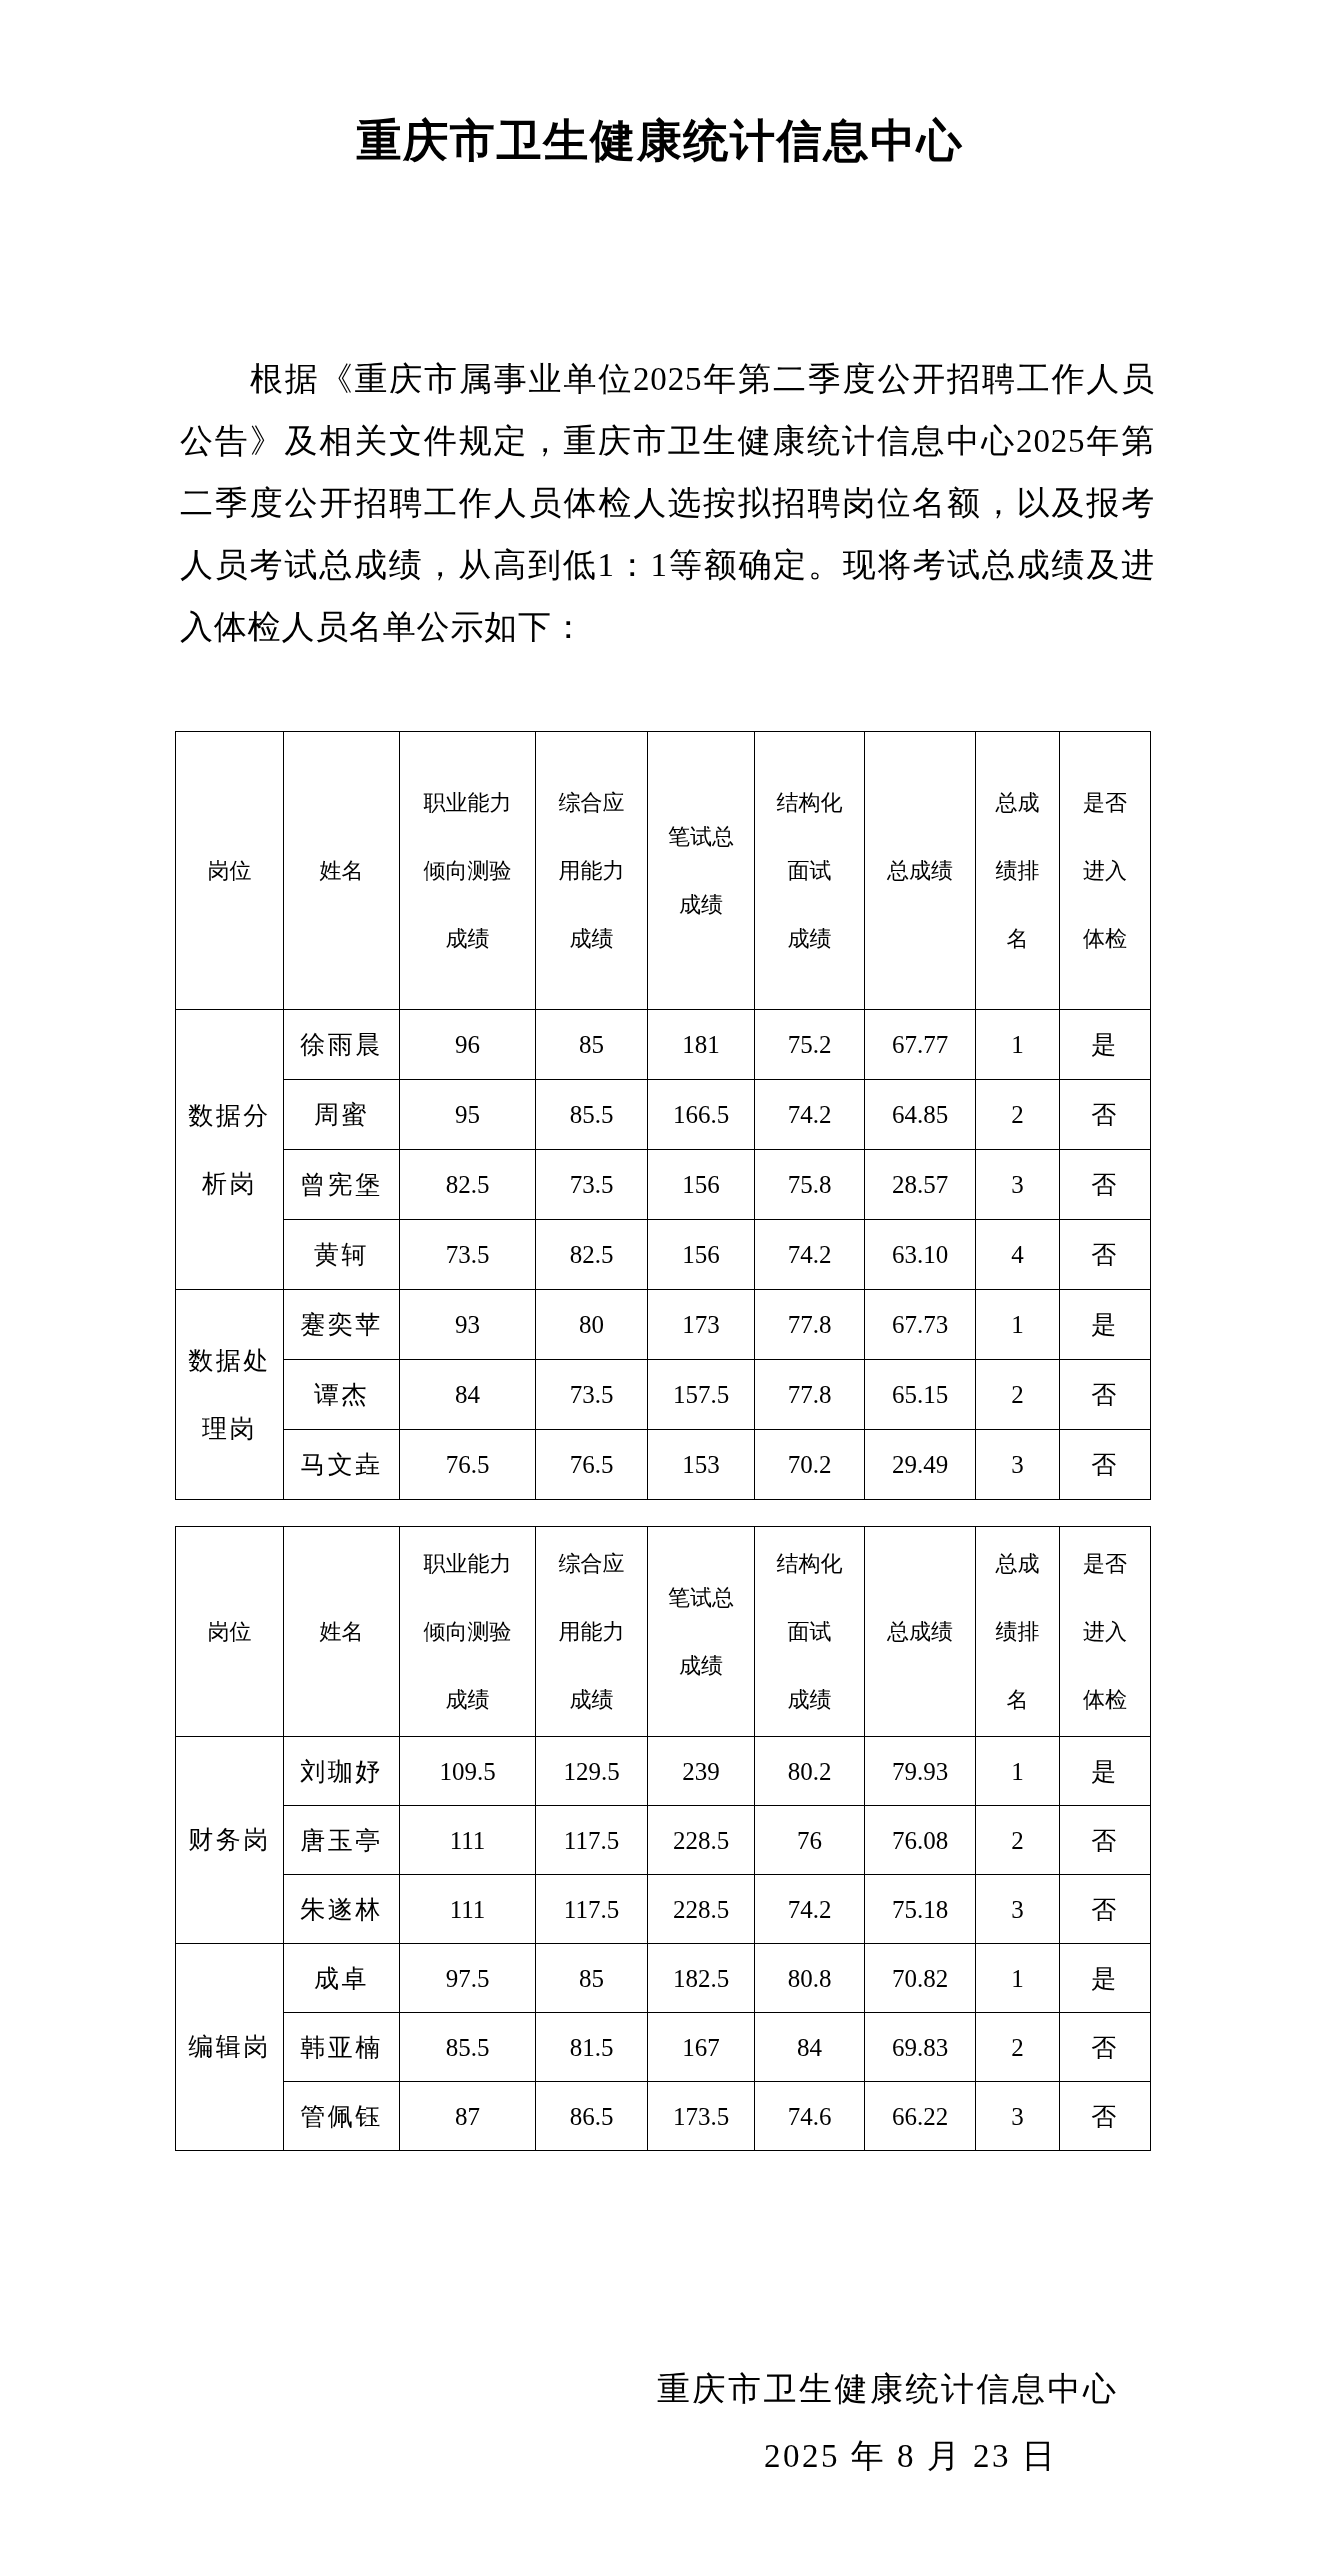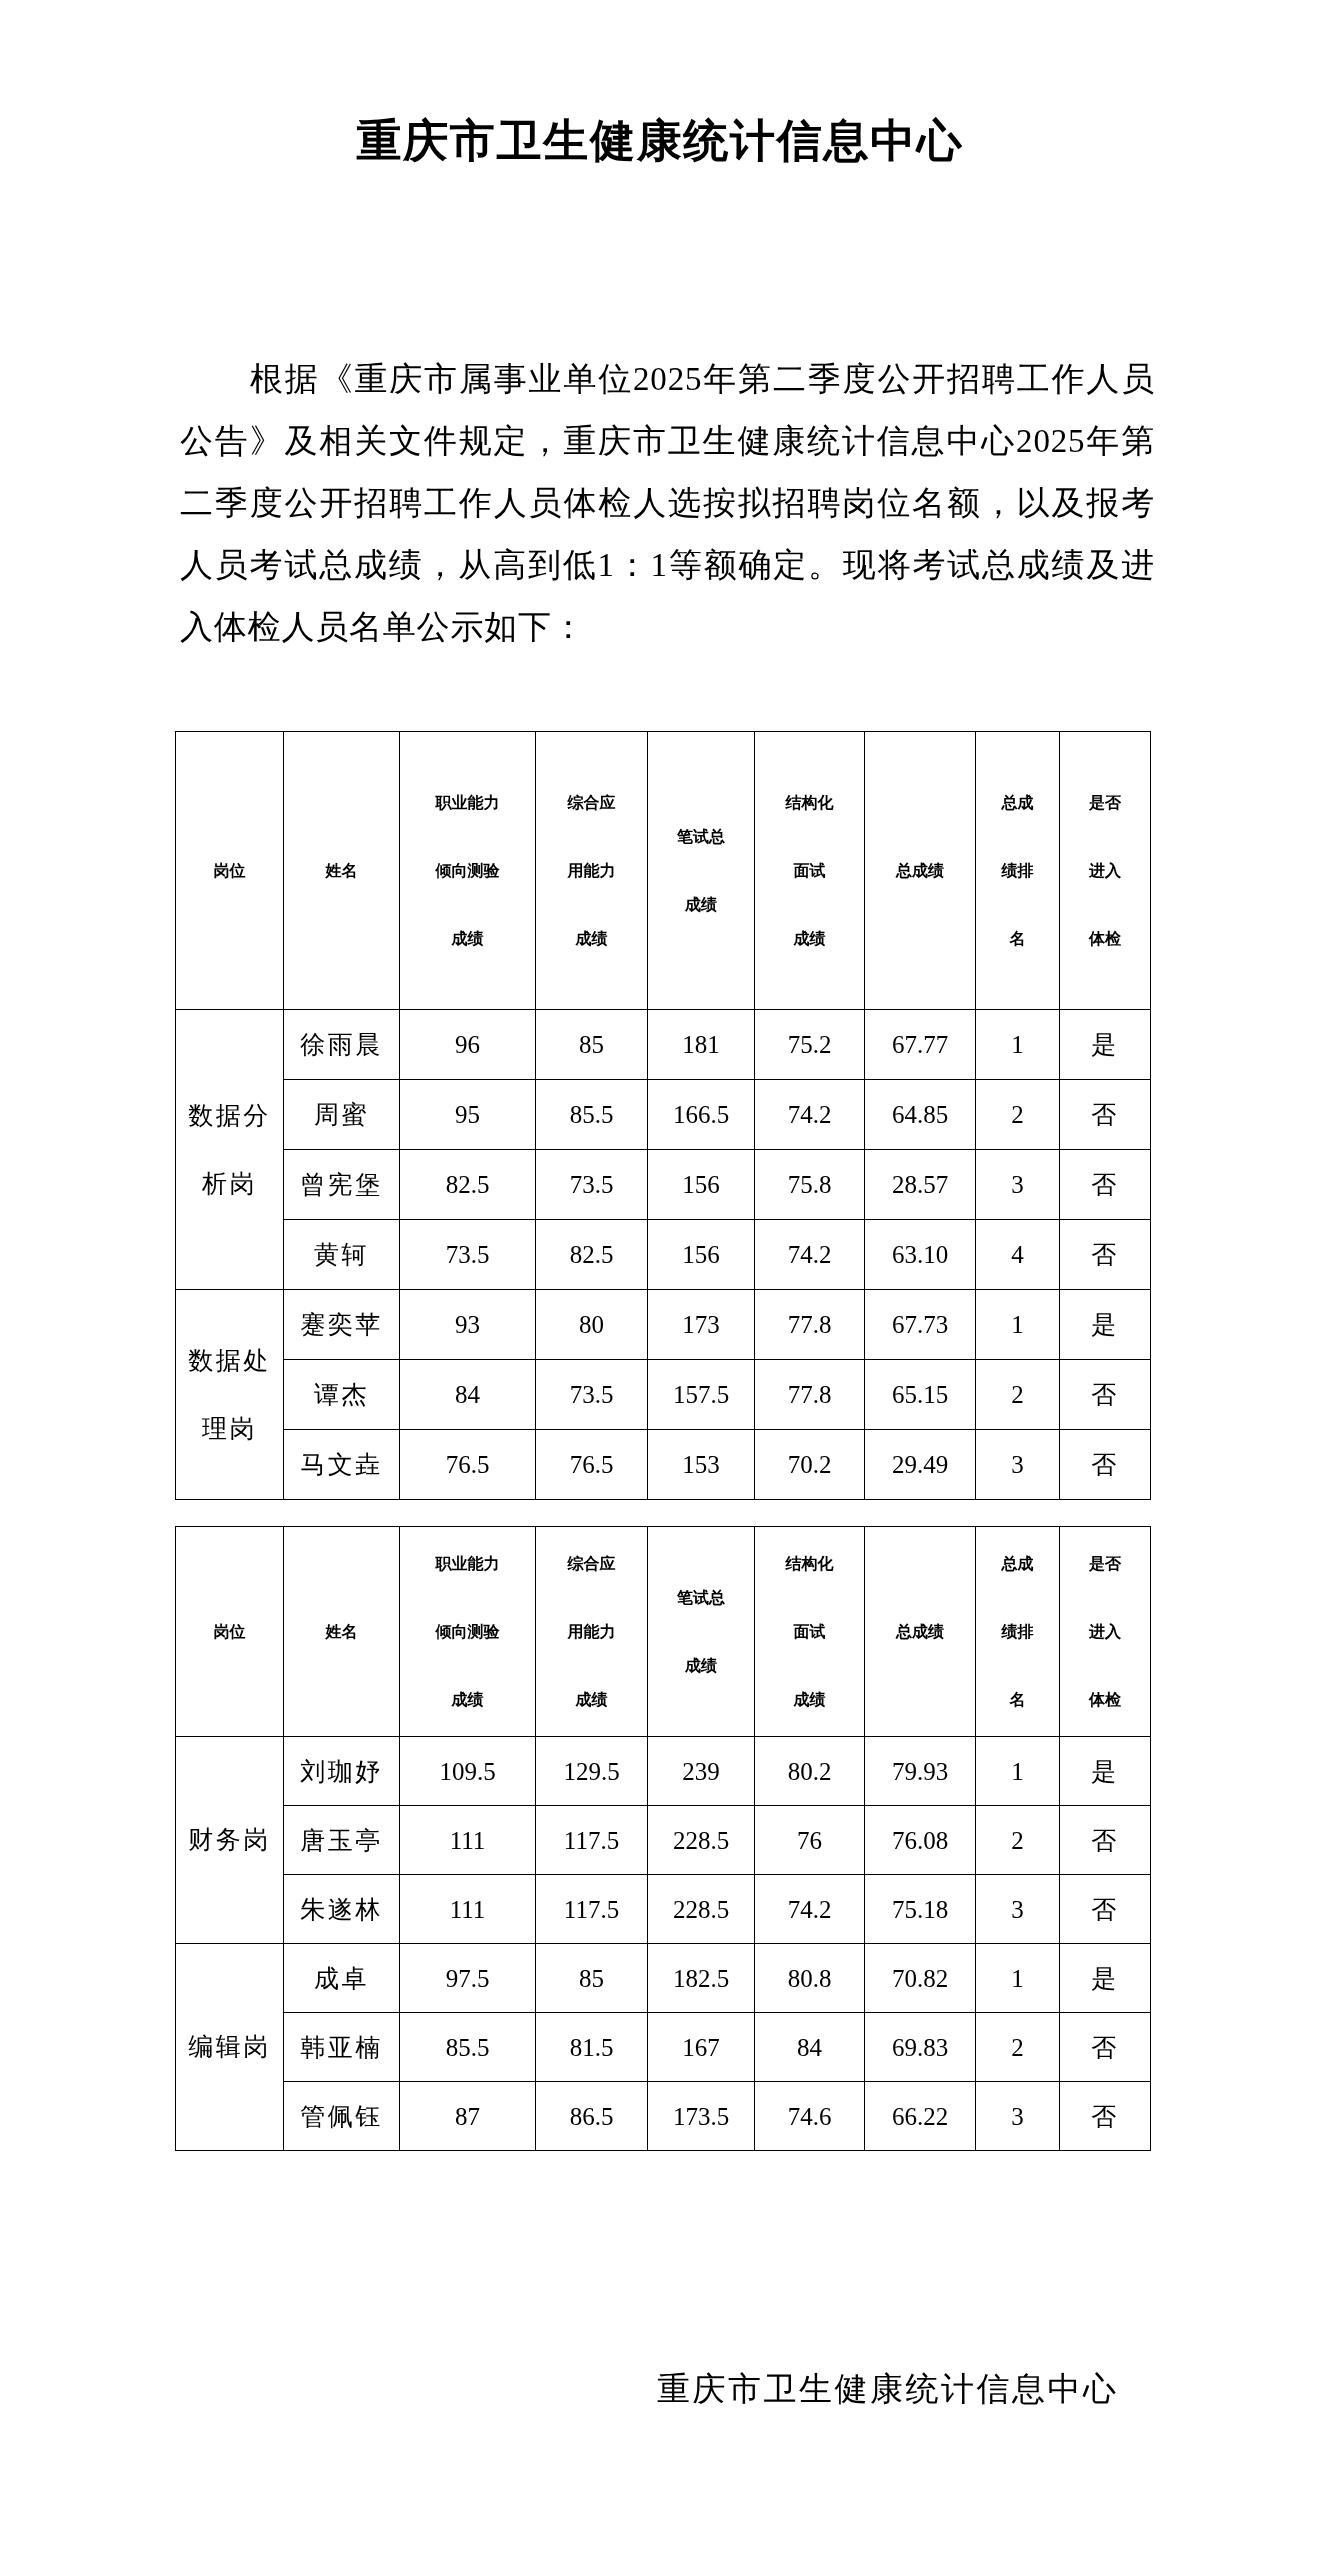--- a/index.html
+++ b/index.html
@@ -30,21 +30,21 @@
     position: absolute; left: 175px; width: 975px;
     border-collapse: collapse;
     table-layout: fixed;
   }
   table.scores td, table.scores th {
     border: 1.7px solid #000;
     text-align: center; vertical-align: middle;
     padding: 0 3.3px;
   }
   table.scores th {
-    font-weight: bold; font-size: 16px; line-height: 68px;
+    font-weight: normal; font-size: 22px; line-height: 68px;
   }
   table.scores td {
     font-size: 25px; line-height: 33px; font-weight: normal;
   }
   table.scores td.name, table.scores td.post, table.scores td.yn { letter-spacing: 2.5px; }
   table.scores td.post { line-height: 68px; padding: 0 8.3px; }
   #table1 { top: 731px; }
   #table1 thead tr { height: 278px; }
   #table1 tbody tr { height: 70px; }
   #table2 { top: 1526px; }
@@ -324,14 +324,15 @@
         <td>74.6</td>
         <td>66.22</td>
         <td>3</td>
         <td class="yn">否</td>
       </tr>
     </tbody>
 </table>
 
 <div class="footer">
   <div class="org">重庆市卫生健康统计信息中心</div>
+  <div class="date">2025 年 8 月 23 日</div>
 </div>
 
 
 </body></html>

